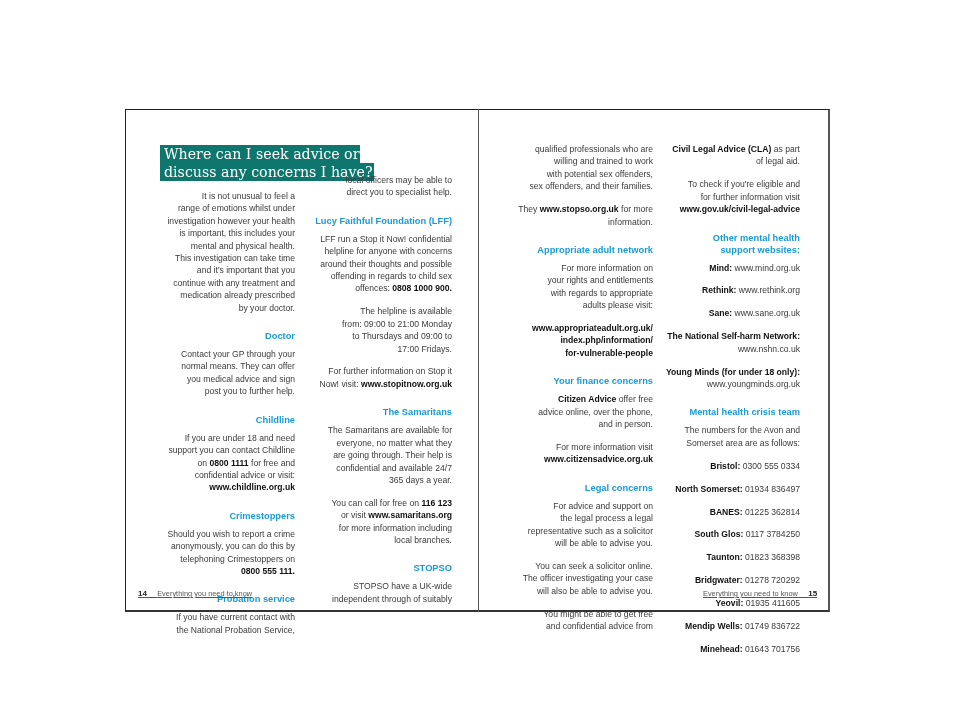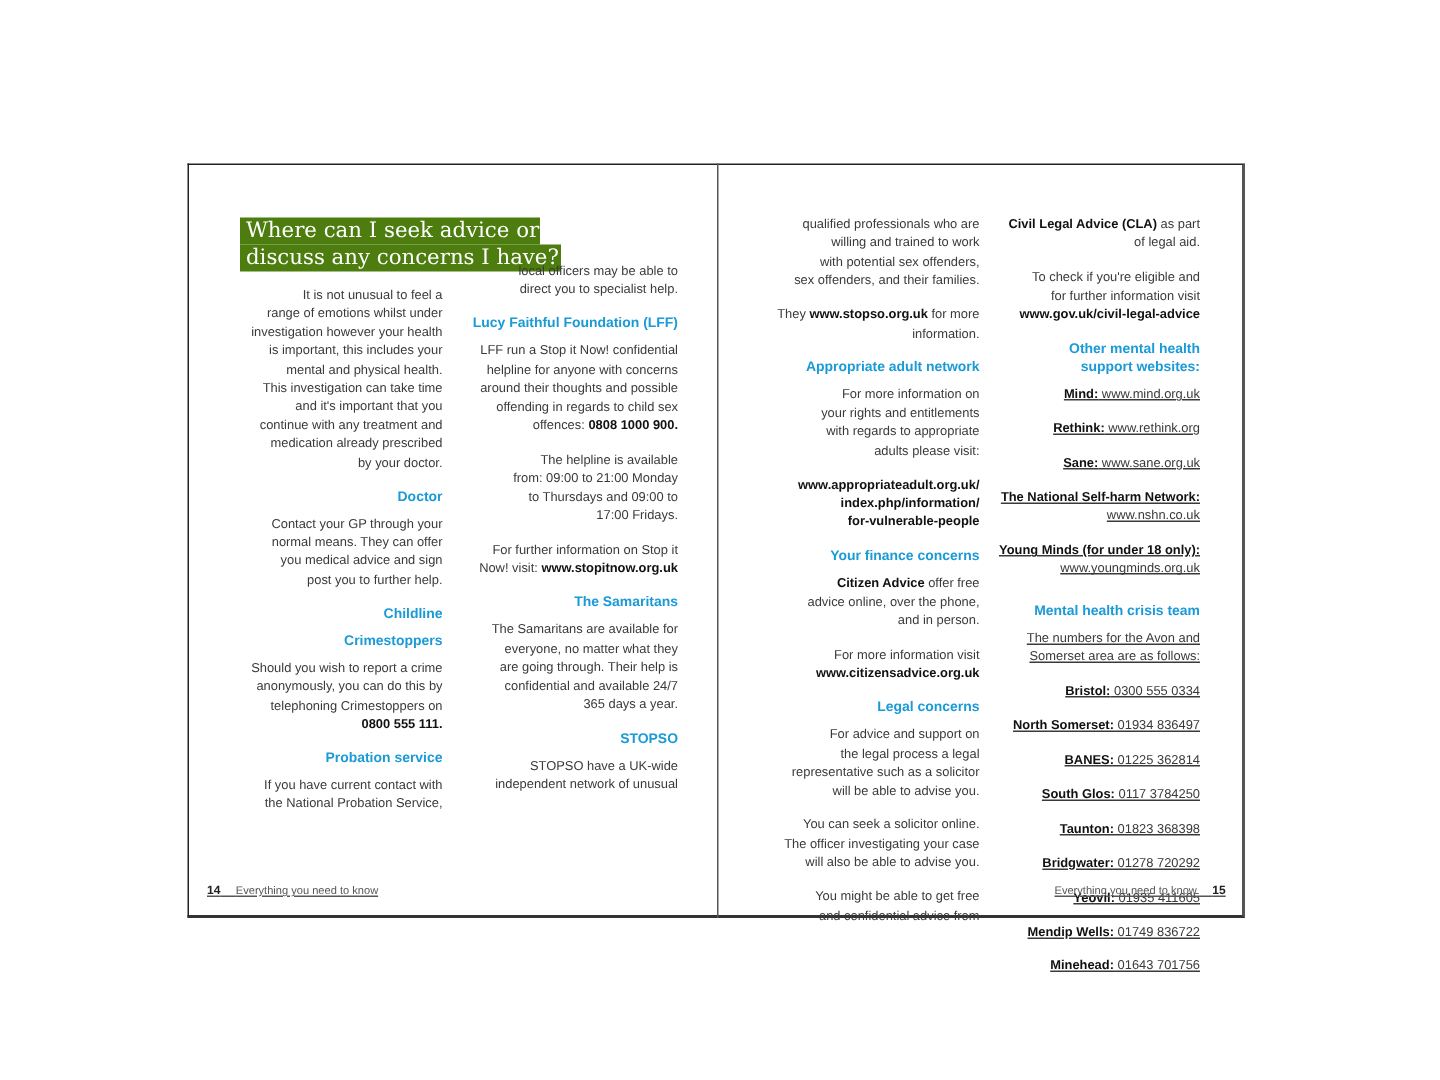--- a/index.html
+++ b/index.html
@@ -3,28 +3,28 @@
 <meta charset="utf-8">
 <style>
   html, body { margin: 0; padding: 0; background: #ffffff; }
   body { width: 960px; height: 720px; position: relative; overflow: hidden;
          font-family: "Liberation Sans", sans-serif; color: #333; }
   .spread { position: absolute; left: 125px; top: 109px; width: 705px; height: 503px;
             border: 1px solid #222; border-right: 2px solid #555; border-bottom: 2px solid #333; box-sizing: border-box; }
   .spine { position: absolute; left: 478px; top: 109px; width: 1px; height: 503px; background: #555; }
   .col { position: absolute; font-size: 8.6px; line-height: 12.4px; color: #3a3a3a; text-align: right; }
   .col p { margin: 0 0 10.5px 0; white-space: pre-line; }
-  .col h3 { margin: 0 0 6px 0; font-size: 9.3px; line-height: 12px; color: #1a9ad6; font-weight: bold; white-space: pre-line; }
+  .col h3 { margin: 16px 0 6px 0; font-size: 9.3px; line-height: 12px; color: #1a9ad6; font-weight: bold; white-space: pre-line; }
   .col b { color: #111; }
   .c1 { left: 160px; top: 190px; width: 135px; }
   .c2 { left: 307px; top: 174px; width: 145px; }
   .c3 { left: 513px; top: 143px; width: 140px; }
   .c4 { left: 660px; top: 143px; width: 140px; }
   .title { position: absolute; left: 160px; top: 145px; font-family: "DejaVu Serif", serif; font-size: 14.2px; line-height: 18px; color: #fff; }
-  .title span { display: inline-block; background: #4d7c0f; padding: 0 1px 0 4px; }
+  .title span { display: inline-block; background: #0f766e; padding: 0 1px 0 4px; }
   .entry { margin: 0 0 8.5px 0; }
   .footer { position: absolute; top: 589px; font-size: 7.4px; color: #555; text-decoration: underline; }
   .footer .num { font-weight: bold; color: #222; font-size: 8px; }
   .fl { left: 138px; }
   .fr { left: 703px; }
 </style>
 </head>
 <body>
 
 <div class="spread"></div>
@@ -45,20 +45,25 @@
 and it's important that you
 continue with any treatment and
 medication already prescribed
 by your doctor.</p>
   <h3>Doctor</h3>
   <p>Contact your GP through your
 normal means. They can offer
 you medical advice and sign
 post you to further help.</p>
   <h3>Childline</h3>
+  <p><span>If you are under 18 and need
+support you can contact Childline
+on </span><b>0800 1111</b><span> for free and
+confidential advice or visit:
+</span><b>www.childline.org.uk</b></p>
   <h3>Crimestoppers</h3>
   <p><span>Should you wish to report a crime
 anonymously, you can do this by
 telephoning Crimestoppers on
 </span><b>0800 555 111.</b></p>
   <h3>Probation service</h3>
   <p>If you have current contact with
 the National Probation Service,</p>
 </div>
 
@@ -76,23 +81,27 @@
 to Thursdays and 09:00 to
 17:00 Fridays.</p>
   <p><span>For further information on Stop it
 Now! visit: </span><b>www.stopitnow.org.uk</b></p>
   <h3>The Samaritans</h3>
   <p>The Samaritans are available for
 everyone, no matter what they
 are going through. Their help is
 confidential and available 24/7
 365 days a year.</p>
+  <p><span>You can call for free on </span><b>116 123</b><span>
+or visit </span><b>www.samaritans.org</b><span>
+for more information including
+local branches.</span></p>
   <h3>STOPSO</h3>
   <p>STOPSO have a UK-wide
-independent network of unusual</p>
+independent through of suitably</p>
 </div>
 
 <div class="footer fl">
   <span class="num">14</span>&nbsp;&nbsp;&nbsp;&nbsp;&nbsp;<span>Everything you need to know</span>
 </div>
 
 <div class="col c3">
   <p>qualified professionals who are
 willing and trained to work
 with potential sex offenders,
@@ -155,13 +164,13 @@
       <p class="entry"><b>Yeovil:</b><span> 01935 411605</span></p>
       <p class="entry"><b>Mendip Wells:</b><span> 01749 836722</span></p>
       <p class="entry"><b>Minehead:</b><span> 01643 701756</span></p>
     </div>
 </div>
 
 <div class="footer fr">
   <span>Everything you need to know</span>&nbsp;&nbsp;&nbsp;&nbsp;&nbsp;<span class="num">15</span>
 </div>
 
-<style>.entry { white-space: pre-line; text-decoration: underline; }</style>
+<style>.entry { white-space: pre-line; }</style>
 
 </body></html>

